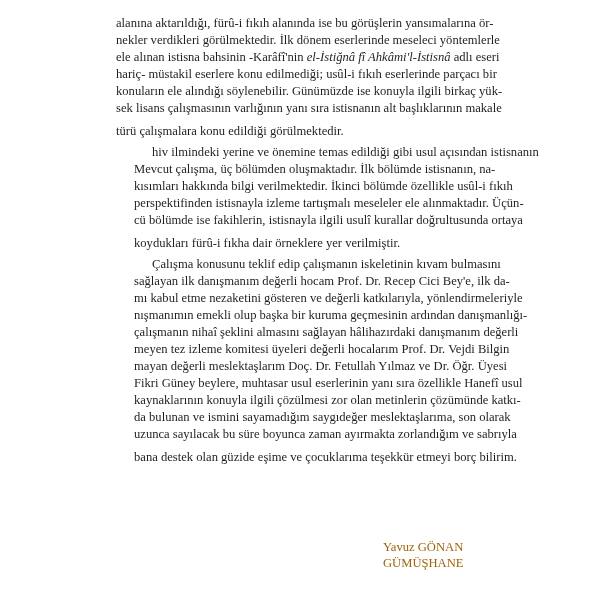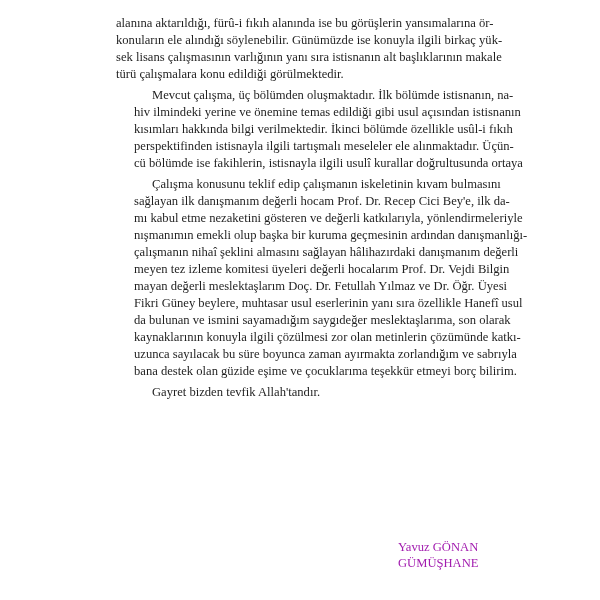--- a/index.html
+++ b/index.html
@@ -7,62 +7,63 @@
   .page {
     position: absolute; left: 116px; top: 15px; width: 376px;
     font-family: Liberation Serif, serif;
     font-size: 12.6px; line-height: 17px; color: #1f1f1f;
     text-align: justify; hyphens: manual;
   }
   .page p { margin: 0 0 4px 0; text-indent: 0; }
   .page p.indent { text-indent: 18px; }
   .page p.first { text-indent: 0; }
   .line { display: block; text-align: justify; text-align-last: justify; white-space: nowrap; }
-  .line.last { text-align-last: left; }
+  .line.last { text-align-last: left; margin-top: 6px; }
   .page p.indent .line:first-child { padding-left: 18px; }
   .signature {
-    position: absolute; left: 398px; top: 539px;
+    position: absolute; left: 383px; top: 539px;
     font-family: "Liberation Serif", serif;
-    font-size: 12.6px; line-height: 16px; color: #a21caf;
+    font-size: 12.6px; line-height: 16px; color: #a16207;
   }
   .signature div { white-space: nowrap; }
   em { font-style: italic; }
 </style>
 </head>
 <body>
 
 <div class="page">
   <p class="first">
     <span class="line">alanına aktarıldığı, fürû-i fıkıh alanında ise bu görüşlerin yansımalarına ör-</span>
+    <span class="line">nekler verdikleri görülmektedir. İlk dönem eserlerinde meseleci yöntemlerle</span>
+    <span class="line">ele alınan istisna bahsinin -Karâfî'nin <em>el-İstiğnâ fî Ahkâmi'l-İstisnâ</em> adlı eseri</span>
+    <span class="line">hariç- müstakil eserlere konu edilmediği; usûl-i fıkıh eserlerinde parçacı bir</span>
     <span class="line">konuların ele alındığı söylenebilir. Günümüzde ise konuyla ilgili birkaç yük-</span>
     <span class="line">sek lisans çalışmasının varlığının yanı sıra istisnanın alt başlıklarının makale</span>
     <span class="line last">türü çalışmalara konu edildiği görülmektedir.</span>
   </p>
   <p class="indent">
+    <span class="line">hiv ilmindeki yerine ve önemine temas edildiği gibi usul açısından istisnanın</span>
     <span class="line">Mevcut çalışma, üç bölümden oluşmaktadır. İlk bölümde istisnanın, na-</span>
-    <span class="line">hiv ilmindeki yerine ve önemine temas edildiği gibi usul açısından istisnanın</span>
     <span class="line">kısımları hakkında bilgi verilmektedir. İkinci bölümde özellikle usûl-i fıkıh</span>
-    <span class="line">perspektifinden istisnayla ilgili tartışmalı meseleler ele alınmaktadır. Üçün-</span>
+    <span class="line">perspektifinden istisnayla izleme tartışmalı meseleler ele alınmaktadır. Üçün-</span>
     <span class="line">cü bölümde ise fakihlerin, istisnayla ilgili usulî kurallar doğrultusunda ortaya</span>
+    <span class="line last">koydukları fürû-i fıkha dair örneklere yer verilmiştir.</span>
   </p>
   <p class="indent">
     <span class="line">Çalışma konusunu teklif edip çalışmanın iskeletinin kıvam bulmasını</span>
     <span class="line">sağlayan ilk danışmanım değerli hocam Prof. Dr. Recep Cici Bey'e, ilk da-</span>
     <span class="line">mı kabul etme nezaketini gösteren ve değerli katkılarıyla, yönlendirmeleriyle</span>
     <span class="line">nışmanımın emekli olup başka bir kuruma geçmesinin ardından danışmanlığı-</span>
     <span class="line">çalışmanın nihaî şeklini almasını sağlayan hâlihazırdaki danışmanım değerli</span>
     <span class="line">meyen tez izleme komitesi üyeleri değerli hocalarım Prof. Dr. Vejdi Bilgin</span>
     <span class="line">mayan değerli meslektaşlarım Doç. Dr. Fetullah Yılmaz ve Dr. Öğr. Üyesi</span>
     <span class="line">Fikri Güney beylere, muhtasar usul eserlerinin yanı sıra özellikle Hanefî usul</span>
+    <span class="line">kaynaklarının konuyla ilgili çözülmesi zor olan metinlerin çözümünde katkı-</span>
     <span class="line">da bulunan ve ismini sayamadığım saygıdeğer meslektaşlarıma, son olarak</span>
-    <span class="line">kaynaklarının konuyla ilgili çözülmesi zor olan metinlerin çözümünde katkı-</span>
     <span class="line">uzunca sayılacak bu süre boyunca zaman ayırmakta zorlandığım ve sabrıyla</span>
     <span class="line last">bana destek olan güzide eşime ve çocuklarıma teşekkür etmeyi borç bilirim.</span>
-  </p>
-  <p class="indent">
-    <span class="line last">Gayret bizden tevfik Allah'tandır.</span>
   </p>
 </div>
 
 <div class="signature">
   <div>Yavuz GÖNAN</div>
   <div>GÜMÜŞHANE</div>
 </div>
 
 </body></html>

